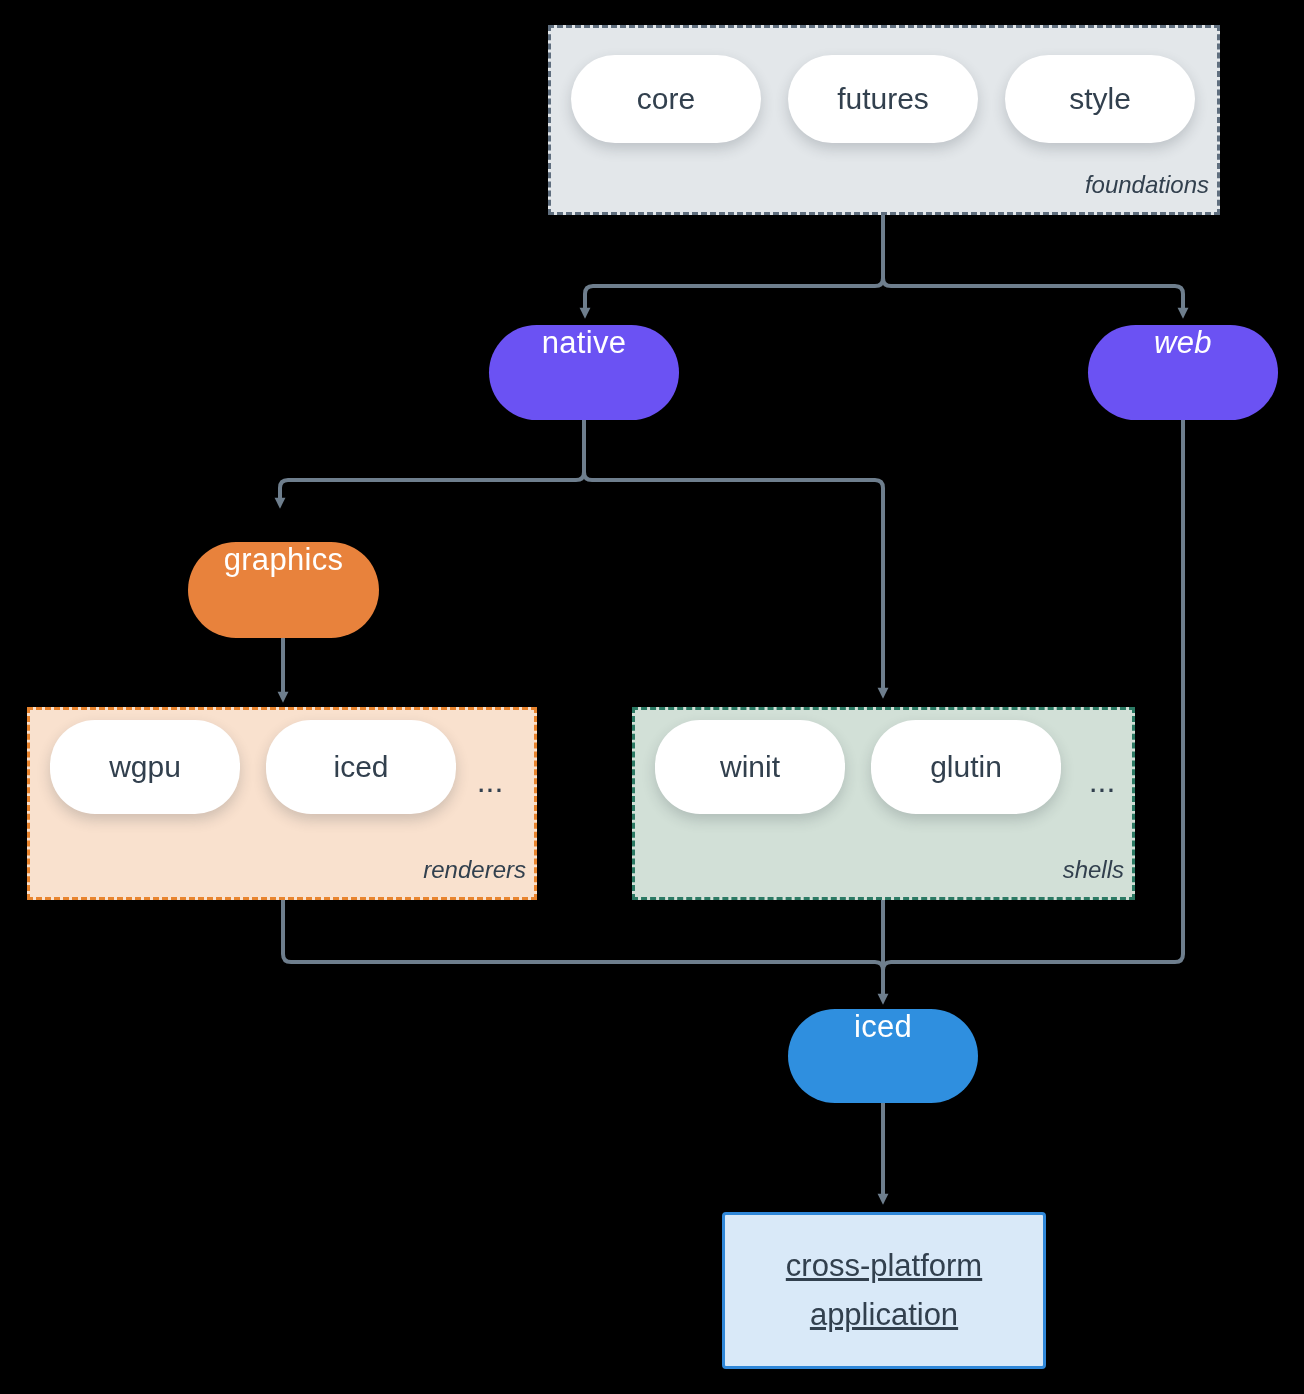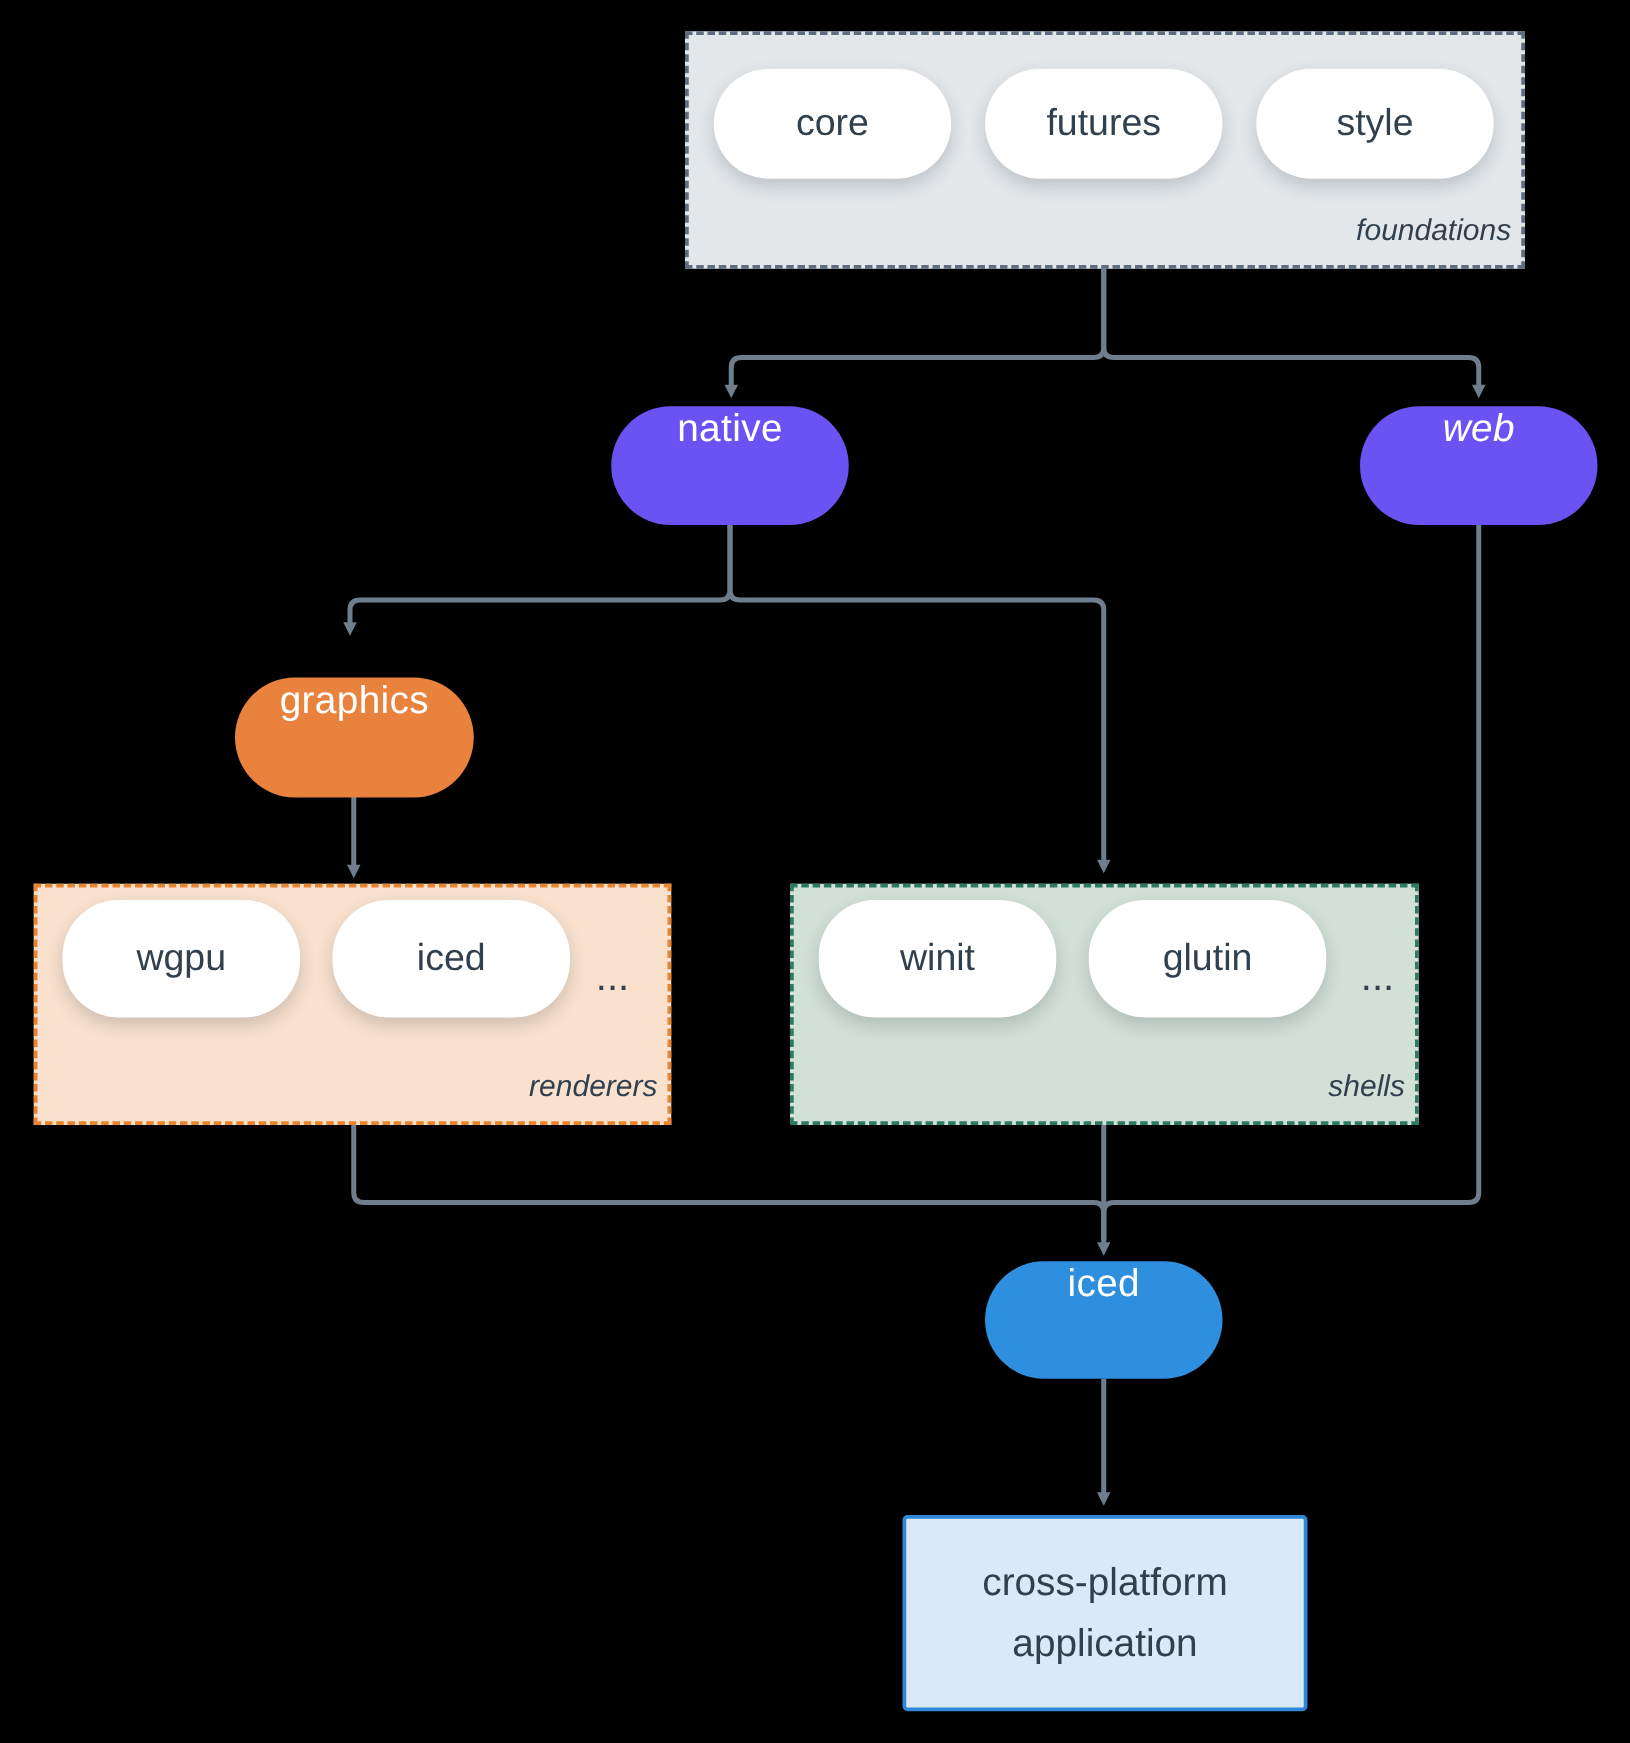--- a/index.html
+++ b/index.html
@@ -56,21 +56,21 @@
   }
   .node-native{ left:489px; top:325px; width:190px; height:95px; background:var(--purple); }
   .node-web{ left:1088px; top:325px; width:190px; height:95px; background:var(--purple);font-style:italic; }
   .node-graphics{ left:188px; top:517px; width:191px; height:96px; background:var(--orange);margin-top:25px; }
   .node-iced{ left:788px; top:1009px; width:190px; height:94px; background:var(--blue); }
 
   .app-box{
     position:absolute; left:722px; top:1212px; width:324px; height:157px;
     background:var(--app-fill); border:3px solid var(--app-border); border-radius:4px;
     display:flex; align-items:center; justify-content:center; text-align:center;
-    font-size:31px; line-height:1.55; color:var(--ink); padding:0 28px;
+    font-size:31px; line-height:1.55; color:var(--ink); padding:0 28px;text-decoration:underline;
   }
 </style>
 </head>
 <body>
 
 <div class="canvas">
 
   <svg class="edges" viewBox="0 0 1304 1394">
     <defs>
       <marker id="arrow" viewBox="0 0 12 12" refX="3" refY="6" markerWidth="13" markerHeight="13" markerUnits="userSpaceOnUse" orient="auto">

